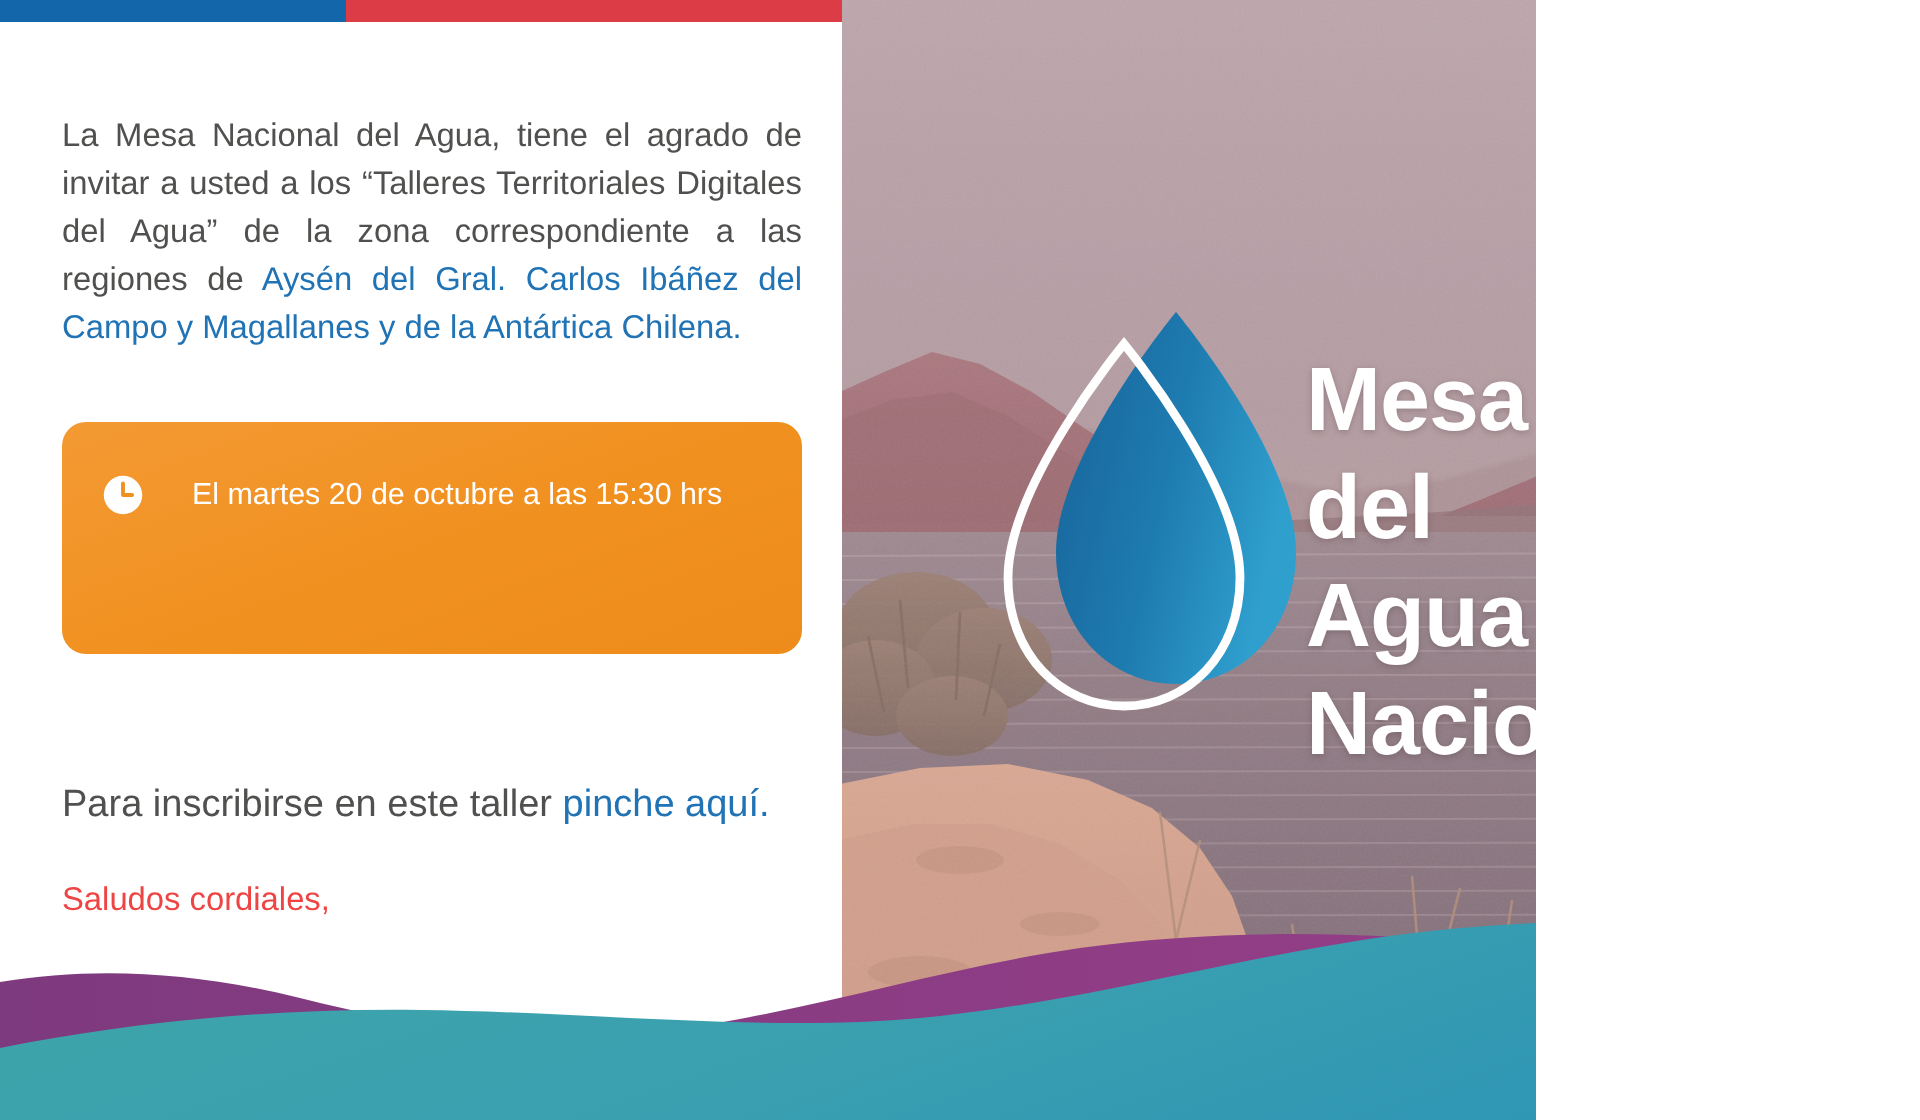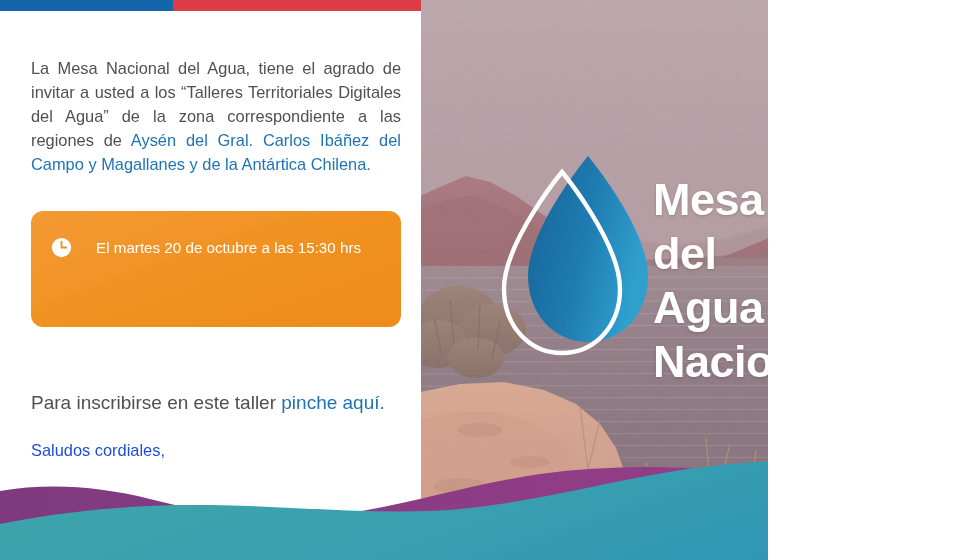--- a/index.html
+++ b/index.html
@@ -98,21 +98,21 @@
     color: #50504F;
     z-index: 10;
   }
   .signup a.lnk { color: #2073B5; text-decoration: none; }
   .regards {
     position: absolute;
     left: 31px; top: 438px;
     width: 380px;
     font-size: 16.4px;
     line-height: 25px;
-    color: #1d4ed8;
+    color: #ef4444;
     z-index: 10;
   }
 
   
   .logo {
     position: absolute;
     left: 490px; top: 150px;
     width: 190px; height: 215px;
     z-index: 12;
   }

